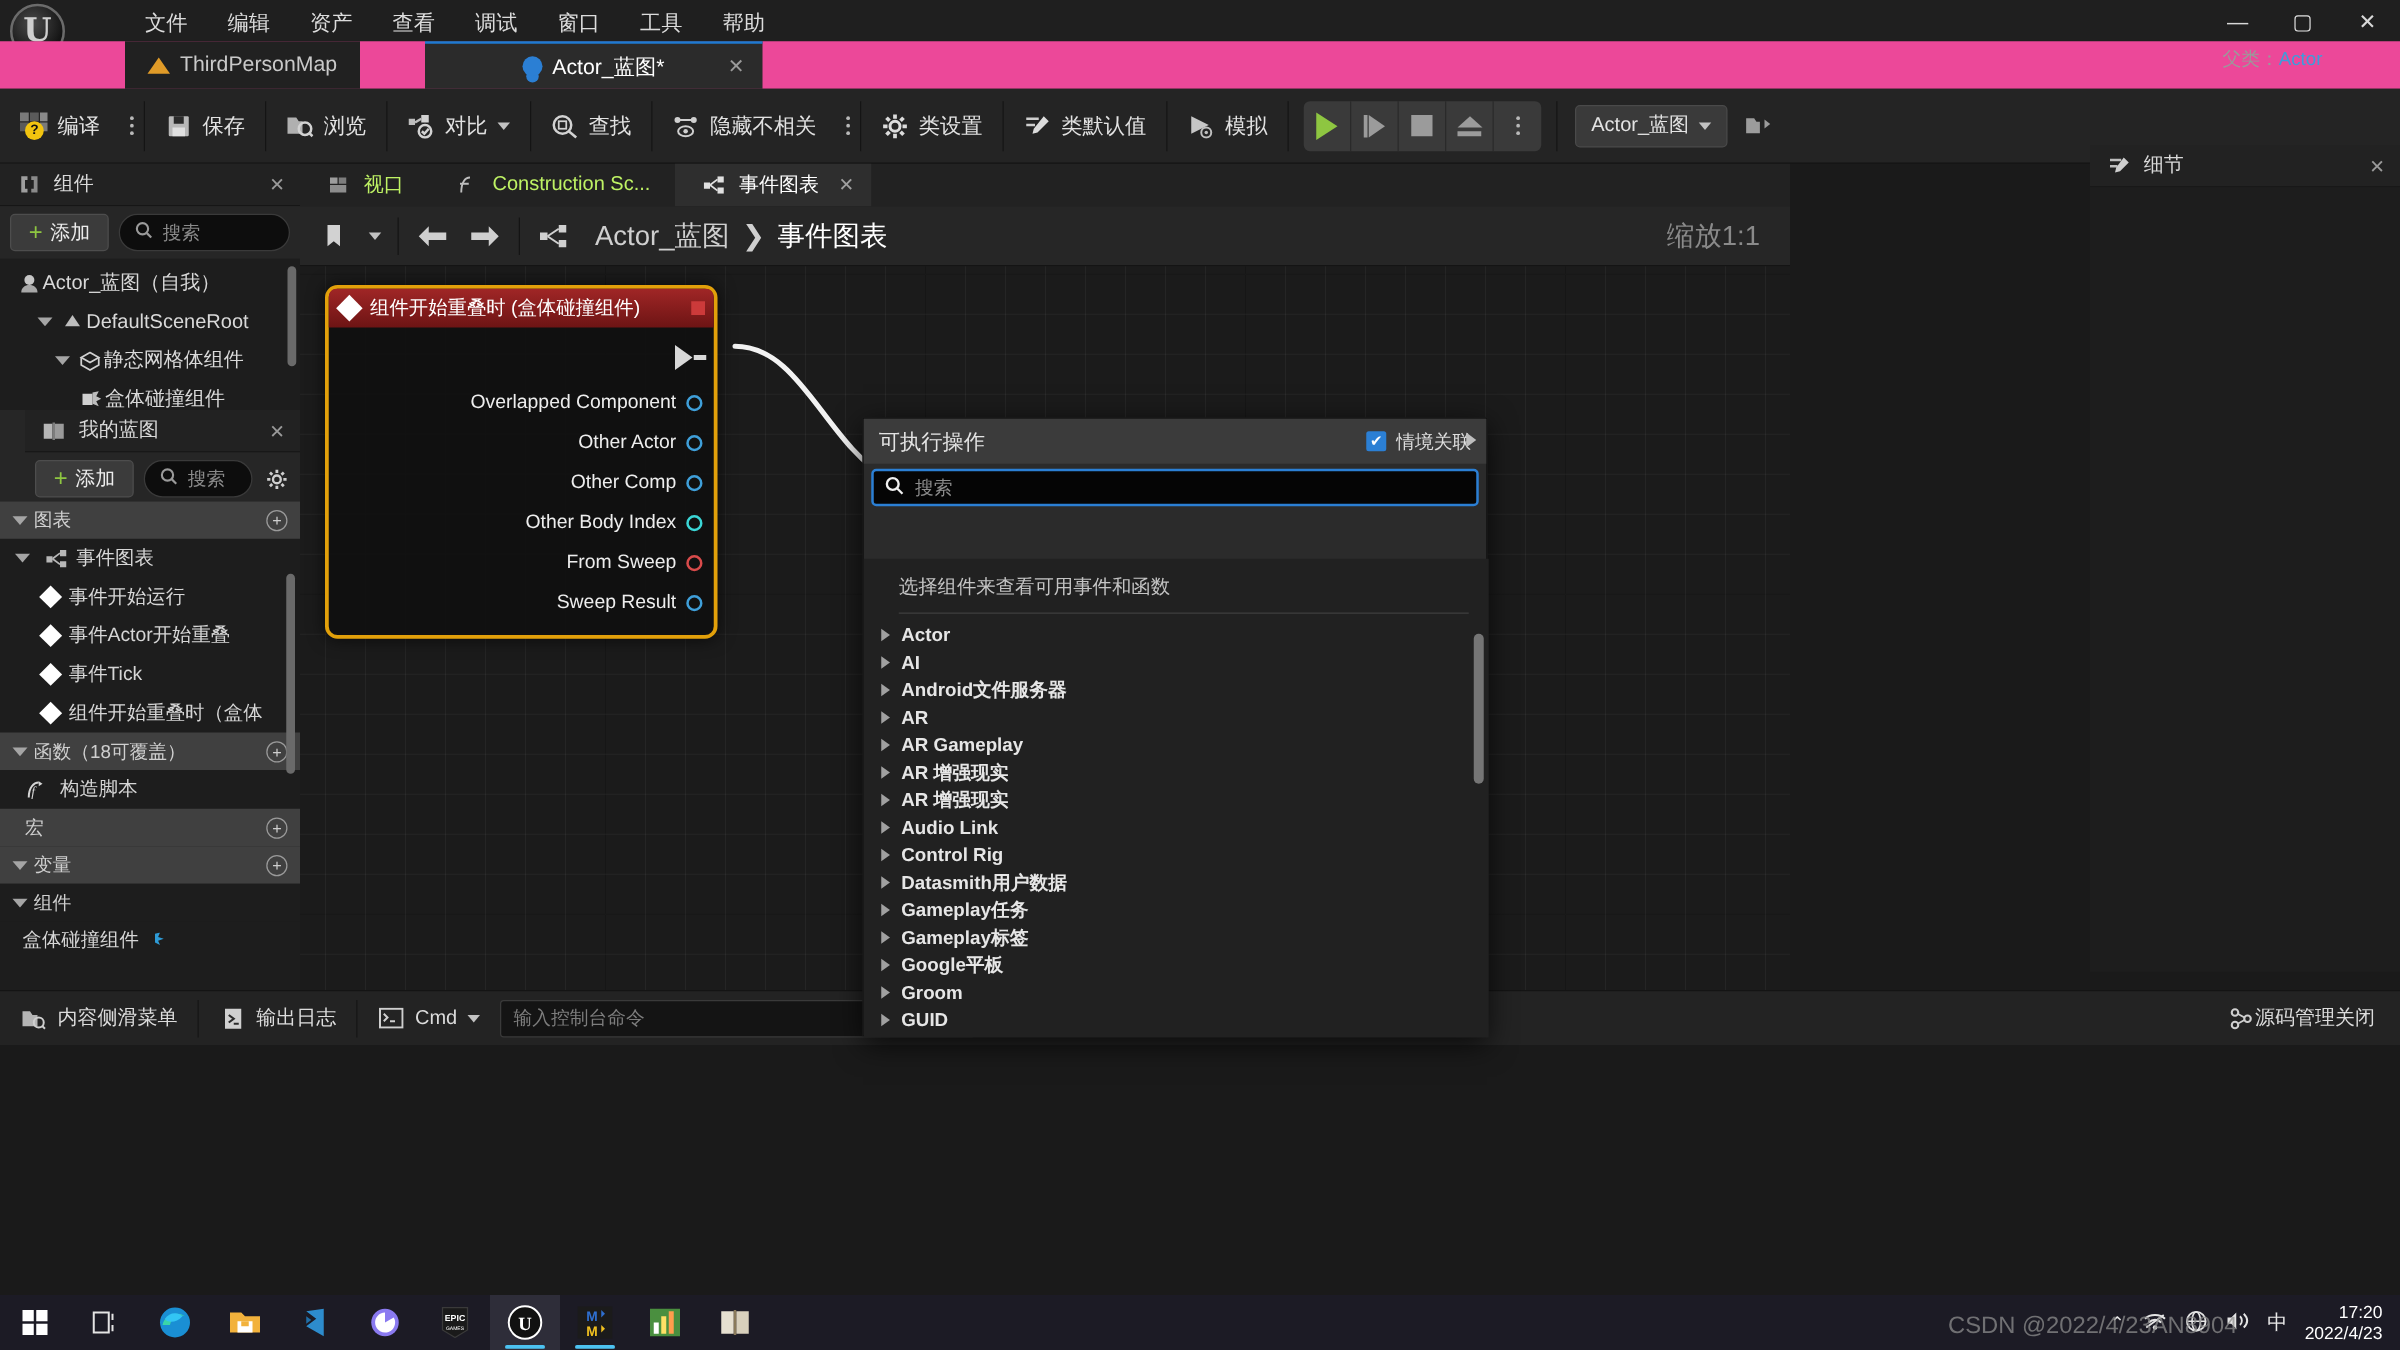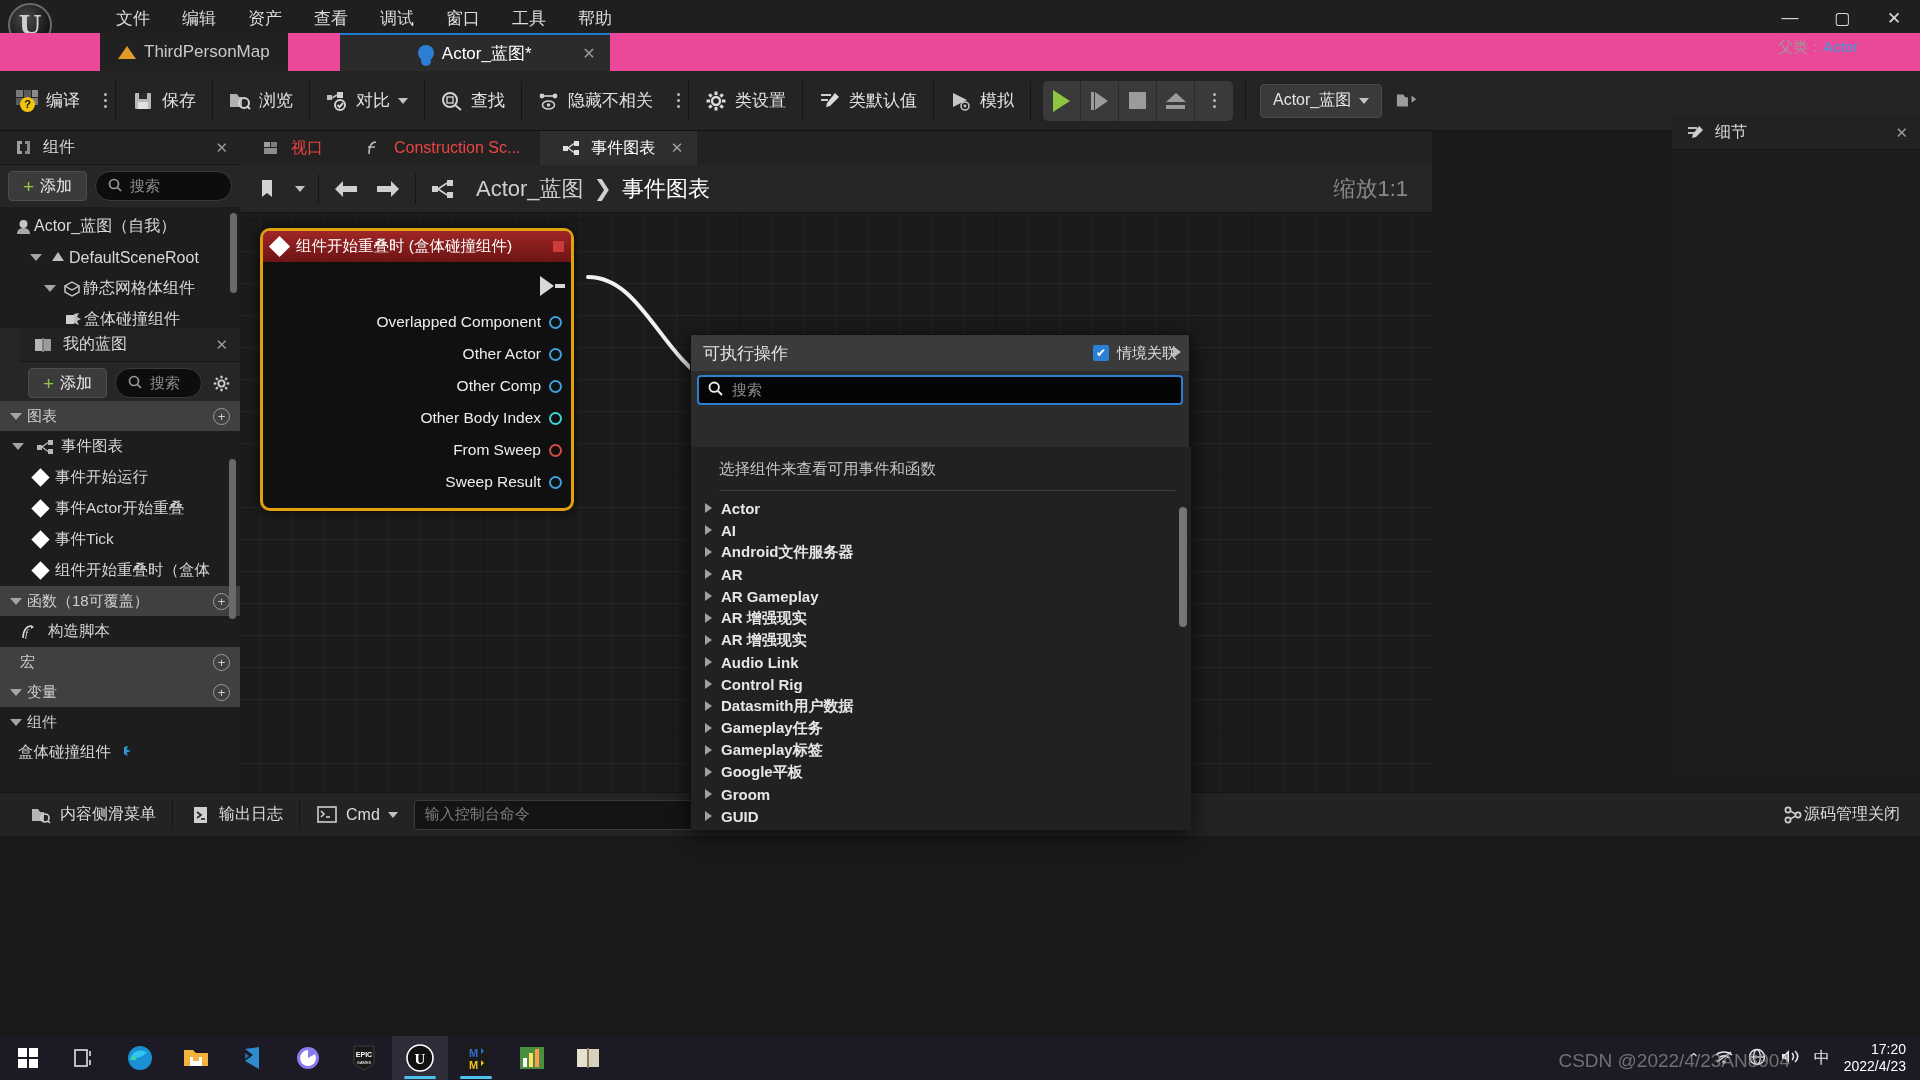--- a/index.html
+++ b/index.html
@@ -106,21 +106,21 @@
   .diamond{ width:13px;height:13px;background:#fff;transform:rotate(45deg); flex:none; }
   .node-ico{ width:16px;height:14px; position:relative; flex:none; }
 
   
   .details{ position:absolute; right:0; top:116px; width:248px; height:661px; background:#262626; }
   .details .body{ position:absolute; left:0; top:34px; width:248px; height:627px; background:#1d1d1d; }
 
   
   .grapharea{ position:absolute; left:240px; top:131px; width:1192px; height:661px; background:#1b1b1b; }
   .gtabs{ height:34px; background:#222; display:flex; align-items:stretch; }
-  .gtab{ display:flex; align-items:center; gap:9px; padding:0 20px; font-size:16px; color:#ef4444; }
+  .gtab{ display:flex; align-items:center; gap:9px; padding:0 20px; font-size:16px; color:#bef264; }
   .gtab.active{ background:#2e2e2e; color:#fff; position:relative; padding-right:42px; }
   .gtab.active .x{ position:absolute; right:14px; font-size:15px; color:#a0a0a0; }
   .gbar{ height:48px; background:#262626; display:flex; align-items:center; gap:4px; padding:0 8px;
     border-bottom:1px solid #141414; position:relative; }
   .gbar .gb{ width:38px;height:38px; display:flex; align-items:center; justify-content:center; color:#cfcfcf; }
   .gbar .gsep{ width:1px;height:30px;background:#141414;margin:0 4px; }
   .bcrumb{ display:flex; align-items:center; gap:10px; font-size:22px; color:#cfcfcf; margin-left:10px; }
   .bcrumb .cur{ color:#fff; }
   .zoom{ position:absolute; right:24px; font-size:22px; color:#8a8a8a; }
   .canvas{ position:absolute; left:0; top:82px; width:1192px; height:579px;
@@ -175,21 +175,21 @@
     font-size:15px; color:#e6e6e6; font-weight:bold; }
   .pli .parr{ width:0;height:0;border-top:5px solid transparent;border-bottom:5px solid transparent;
     border-left:7px solid #a0a0a0; flex:none; }
   .pop-scroll{ position:absolute; right:4px; top:60px; width:8px; height:120px;
     background:#757575; border-radius:4px; }
   .pop-arrow{ position:absolute; right:8px; top:11px; width:0;height:0;
     border-top:6px solid transparent;border-bottom:6px solid transparent;border-left:8px solid #bdbdbd; }
 
   
   .statusbar{ position:absolute; left:0; top:792px; width:1920px; height:44px;
-    background:#232323; display:flex; align-items:center; border-top:1px solid #141414;padding-left:14px; }
+    background:#232323; display:flex; align-items:center; border-top:1px solid #141414; }
   .sbi{ display:flex; align-items:center; gap:8px; padding:0 16px; height:44px; font-size:16px; color:#dcdcdc; }
   .sbsep{ width:1px;height:30px;background:#161616; }
   .cmdinput{ flex:1; max-width:380px; height:30px; background:#141414; border:1px solid #3a3a3a;
     border-radius:3px; display:flex; align-items:center; padding:0 10px; font-size:15px; color:#7d7d7d; }
   .srcctl{ margin-left:auto; display:flex; align-items:center; gap:0; padding:0 20px; font-size:16px; color:#dcdcdc; }
 
   
   .taskbar{ position:absolute; left:0; bottom:0; width:1920px; height:44px;
     background:#1c1b25; display:flex; align-items:center; }
   .tbi{ width:56px; height:44px; display:flex; align-items:center; justify-content:center; position:relative; }

